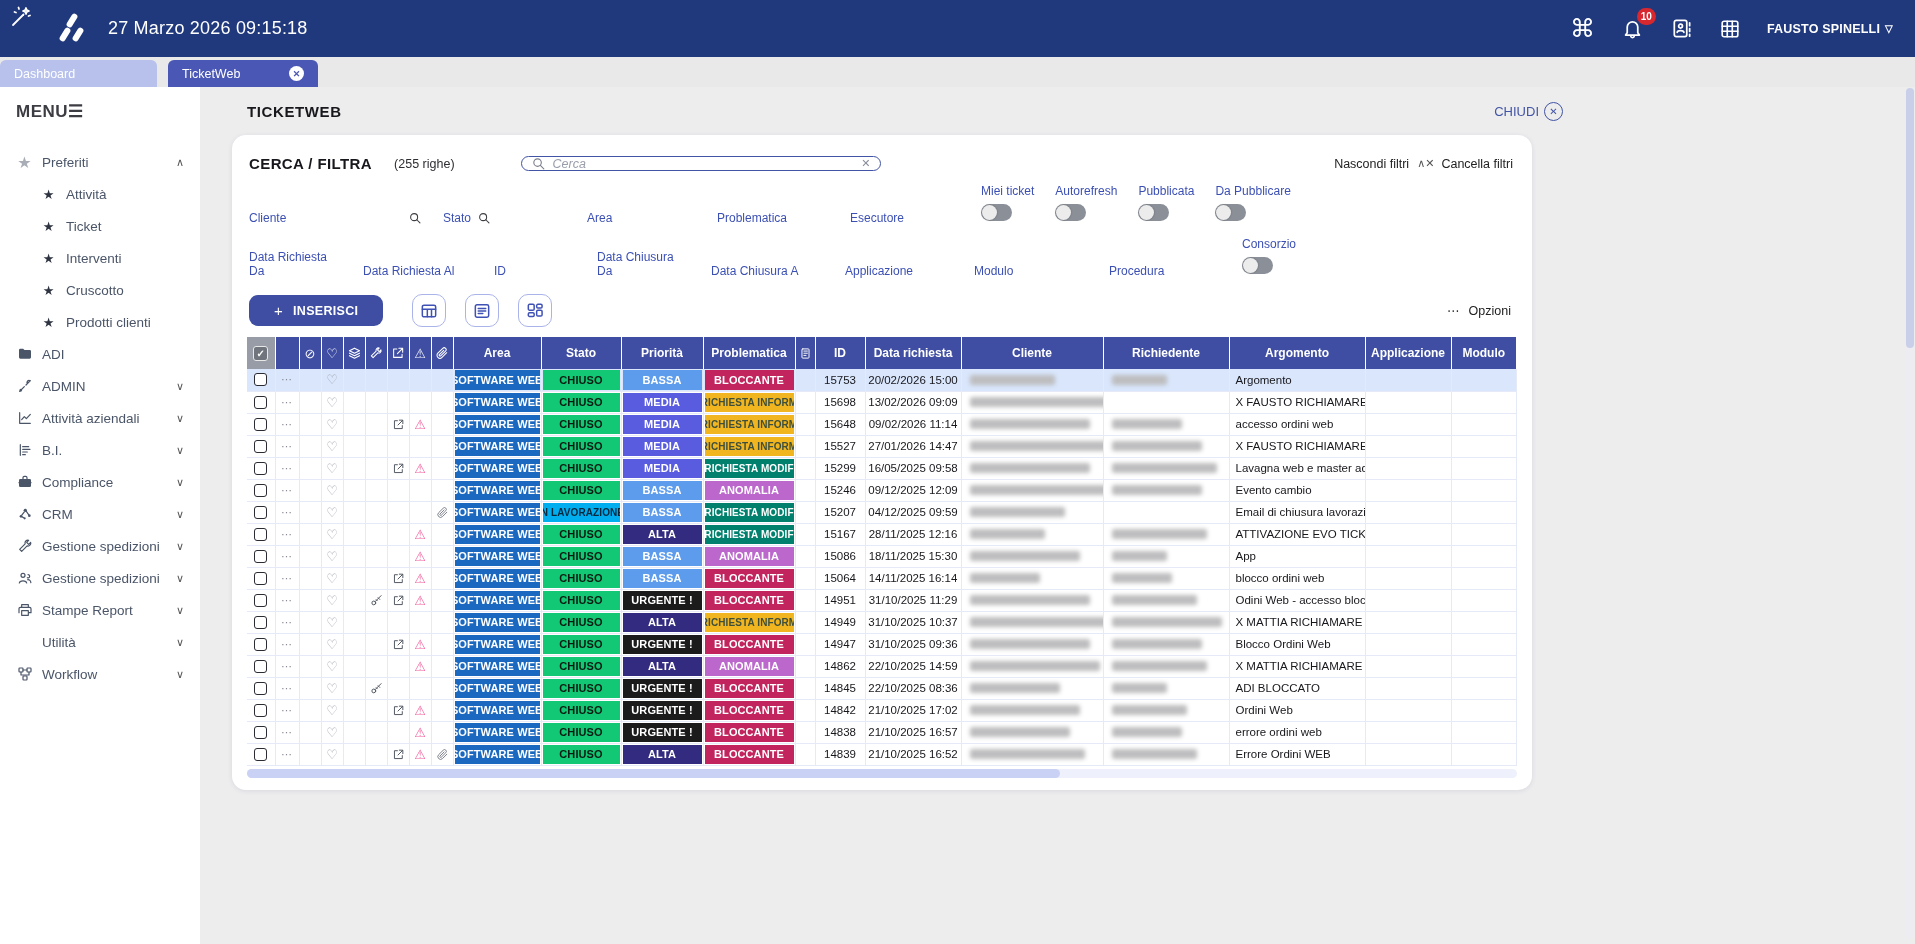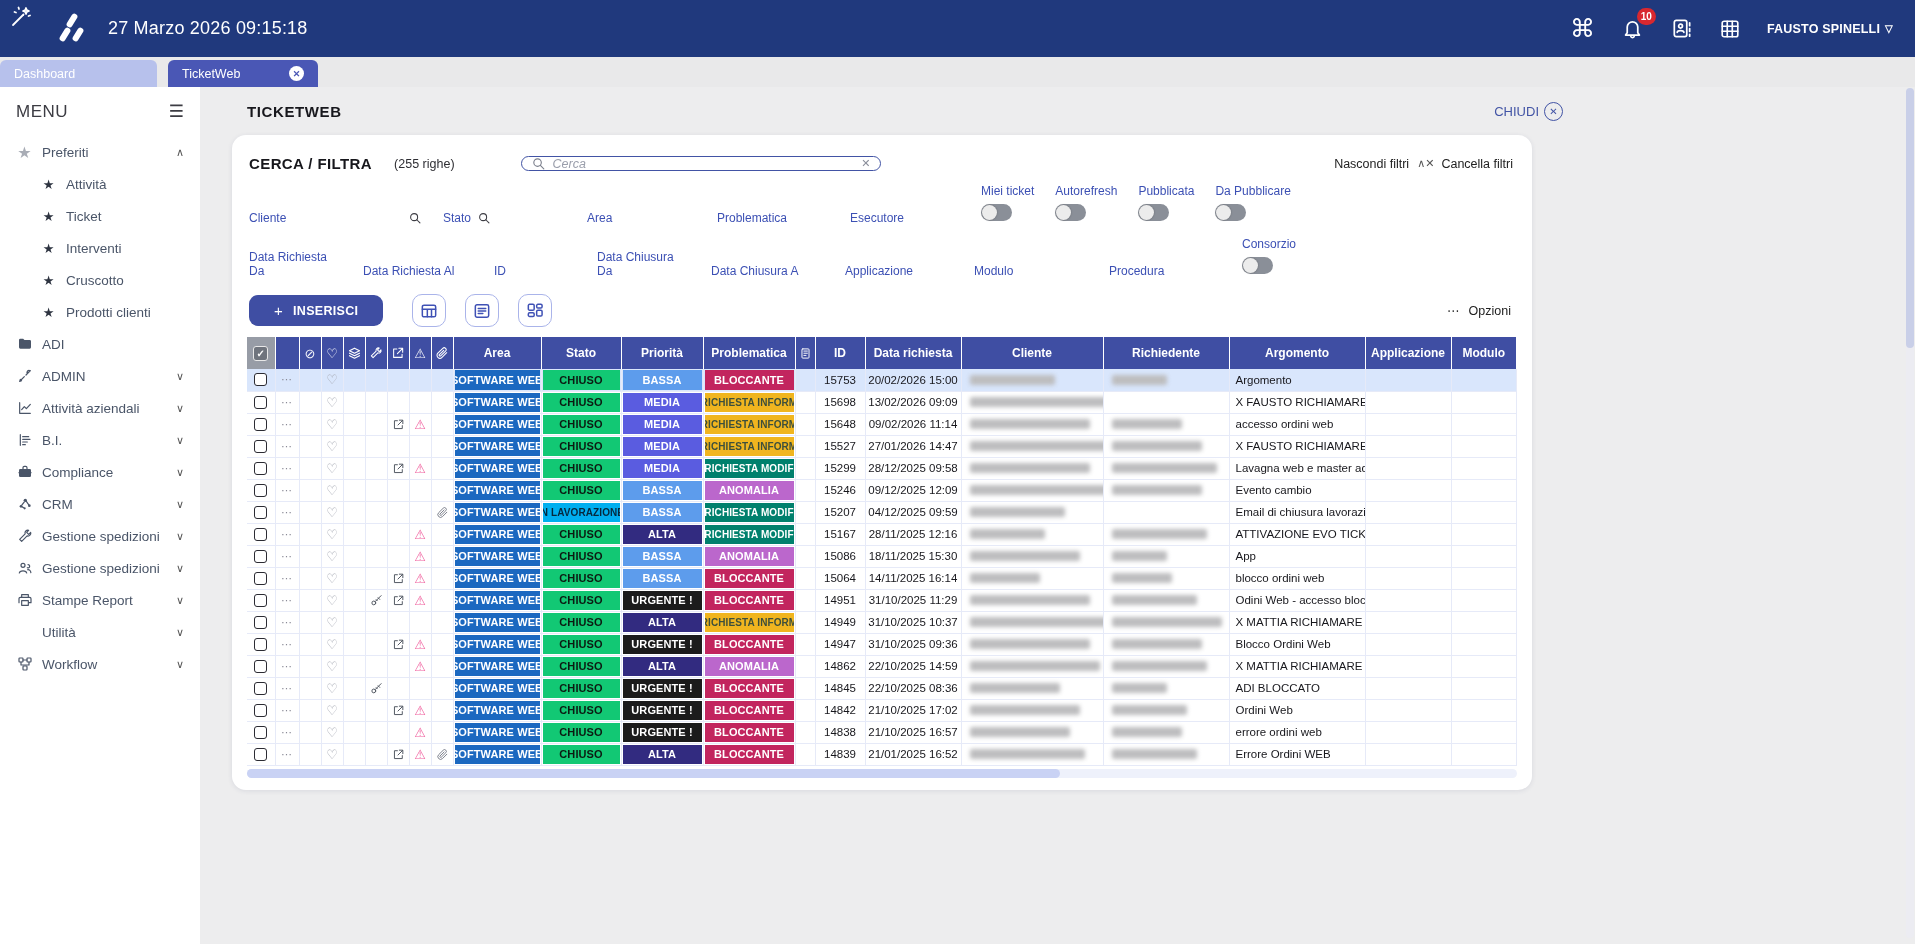--- a/index.html
+++ b/index.html
@@ -26,21 +26,21 @@
   
   .tabsbar { height:30px; background:#e9e9ea; display:flex; align-items:flex-end; }
   .tab { height:27px; display:flex; align-items:center; padding:0 14px; font-size:12.5px; color:#fff; border-radius:6px 6px 0 0; cursor:pointer; }
   .tab-inactive { background:#b7c1ec; width:157px; }
   .tab-active { background:#4a57b5; width:150px; margin-left:11px; position:relative; }
   .tabclose { margin-left:auto; width:15px; height:15px; background:#fff; color:#4a57b5; border-radius:50%; font-size:9px; display:flex; align-items:center; justify-content:center; font-weight:700; cursor:pointer; }
 
   
   .shell { display:flex; height:857px; }
   .sidebar { width:200px; background:#fff; flex:none; padding:14px 16px 0 16px; }
-  .side-head { display:flex; align-items:center; justify-content:space-between; margin-bottom:14px; }
+  .side-head { display:flex; align-items:center; justify-content:flex-start; margin-bottom:24px;font-weight:bold; }
   .menu-t { font-size:17px; color:#3c3c43; letter-spacing:.5px; }
   .burger { font-size:17px; color:#3c3c43; cursor:pointer; }
   .side-item { display:flex; align-items:center; gap:9px; height:32px; font-size:13.5px; color:#4a5568; cursor:pointer; }
   .side-item .sico { width:17px; display:flex; justify-content:center; color:#4a5568; flex:none; }
   .side-item.lvl1 { padding-left:24px; }
   .side-item.lvl1 .sico { color:#2d3340; font-size:13px; }
   .side-item .star0 { color:#a9adb6; font-size:16px; }
   .side-item .chev { margin-left:auto; font-size:11px; color:#555; }
 
   
@@ -826,21 +826,21 @@
                 <div class="chip" style="background: rgb(18, 200, 116); color: rgb(12, 27, 18);">CHIUSO</div>
               </td>
               <td class="c-prio chipcell">
                 <div class="chip" style="background: rgb(90, 92, 224); color: rgb(255, 255, 255);">MEDIA</div>
               </td>
               <td class="c-prob chipcell">
                 <div class="chip" style="background: rgb(0, 128, 109); color: rgb(255, 255, 255); font-size: 10px;">RICHIESTA MODIF</div>
               </td>
               <td class="c-book"></td>
               <td class="c-id">15299</td>
-              <td class="c-data">28/12/2025 09:58</td>
+              <td class="c-data">16/05/2025 09:58</td>
               <td class="c-cli">
                 <div class="redact" style="width: 120px;"></div>
               </td>
               <td class="c-ric">
                 <div class="redact" style="width: 105px;"></div>
               </td>
               <td class="c-arg argcell">Lavagna web e master adi...</td>
               <td class="c-app"></td>
               <td class="c-mod"></td>
             </tr>
@@ -1333,21 +1333,21 @@
                 <div class="chip" style="background: rgb(18, 200, 116); color: rgb(12, 27, 18);">CHIUSO</div>
               </td>
               <td class="c-prio chipcell">
                 <div class="chip" style="background: rgb(50, 43, 128); color: rgb(255, 255, 255);">ALTA</div>
               </td>
               <td class="c-prob chipcell">
                 <div class="chip" style="background: rgb(194, 37, 94); color: rgb(255, 255, 255);">BLOCCANTE</div>
               </td>
               <td class="c-book"></td>
               <td class="c-id">14839</td>
-              <td class="c-data">21/01/2025 16:52</td>
+              <td class="c-data">21/10/2025 16:52</td>
               <td class="c-cli">
                 <div class="redact" style="width: 115px;"></div>
               </td>
               <td class="c-ric">
                 <div class="redact" style="width: 85px;"></div>
               </td>
               <td class="c-arg argcell">Errore Ordini WEB</td>
               <td class="c-app"></td>
               <td class="c-mod"></td>
             </tr>

